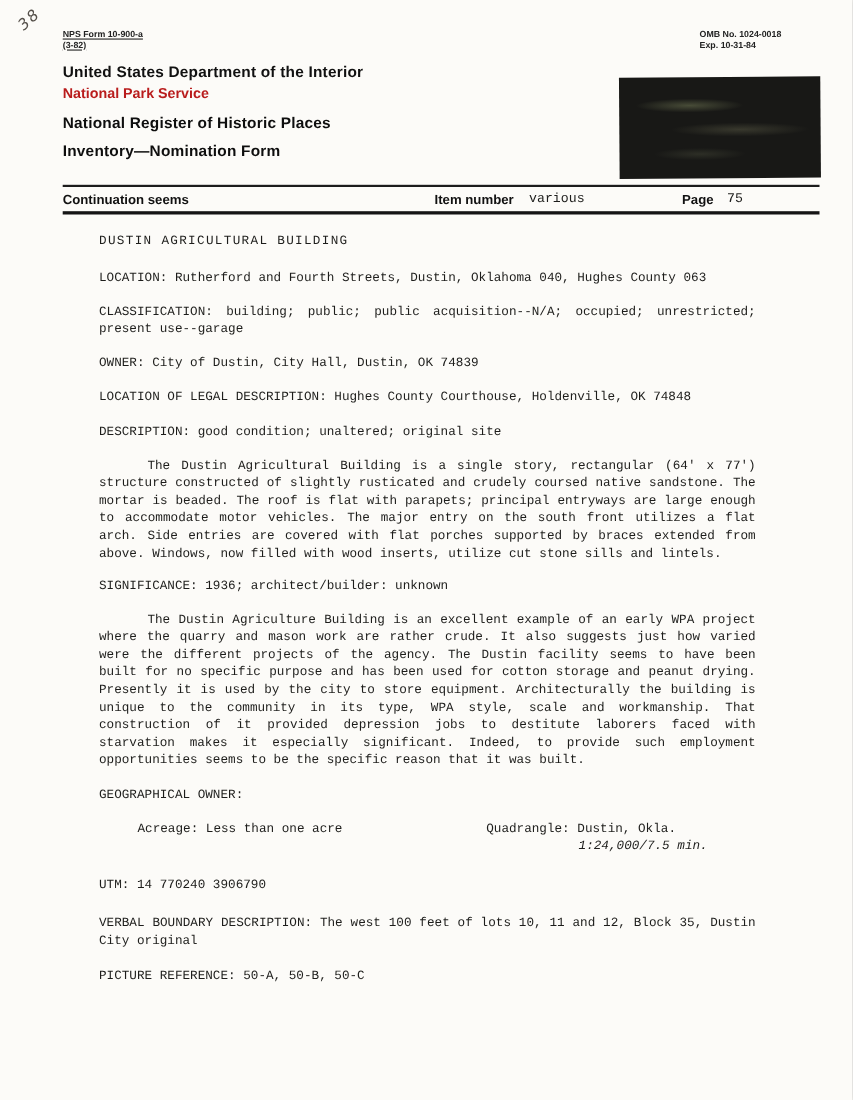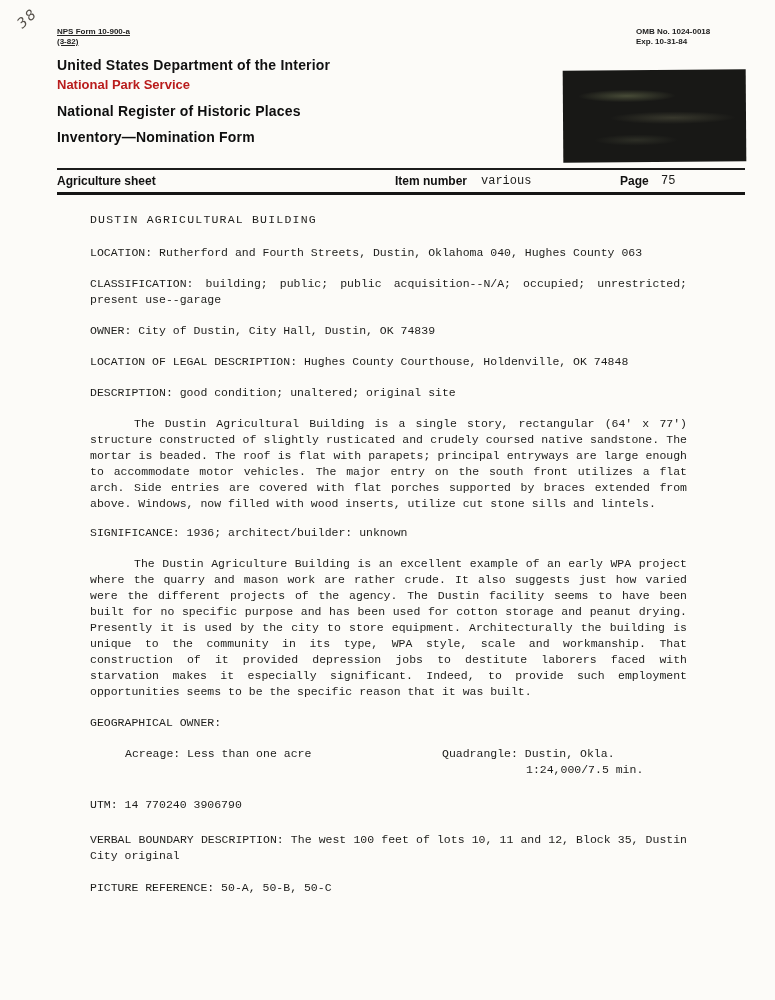--- a/index.html
+++ b/index.html
@@ -68,21 +68,21 @@
   }
   .doc-body p{margin:0 0 15px;}
   .prop-title{letter-spacing:1.2px;margin-bottom:17px !important;}
   .wrap2{margin-bottom:15px !important;}
   .para{text-indent:44px;margin-bottom:13px !important;}
   .sig-para{text-indent:44px;margin-bottom:15px !important;}
   .geo-head{margin-bottom:15px !important;}
   .geo-row{position:relative;min-height:32px;margin:0 0 19px;}
   .acreage{margin-left:35px;}
   .quad{position:absolute;left:352px;top:0;text-align:left;}
-  .quad-line2{padding-left:84px;}
+  .quad-line2{padding-left:84px;font-style:italic;}
   .utm{margin-left:35px;margin-bottom:19px !important;}
   .verbal{margin-bottom:16px !important;}
   .picture{margin-bottom:0 !important;}
 </style>
 </head>
 <body>
 
 <div class="page">
 
   <div class="annotation">38</div>
@@ -101,21 +101,21 @@
   <div class="service sans">National Park Service</div>
 
   <div class="form-title sans">
     <div>National Register of Historic Places</div>
     <div>Inventory—Nomination Form</div>
   </div>
 
   <div class="stamp"></div>
 
   <div class="cont-row">
-    <span class="lbl sans cont-label">Agriculture sheet</span>
+    <span class="lbl sans cont-label">Continuation seems</span>
     <span class="lbl sans item-label">Item number</span>
     <span class="val item-value">various</span>
     <span class="lbl sans page-label">Page</span>
     <span class="val page-value">75</span>
   </div>
 
   <div class="doc-body">
     <p class="prop-title">DUSTIN AGRICULTURAL BUILDING</p>
     <p>LOCATION: Rutherford and Fourth Streets, Dustin, Oklahoma 040, Hughes County 063</p>
     <p class="wrap2">CLASSIFICATION: building; public; public acquisition--N/A; occupied; unrestricted; present use--garage</p>

